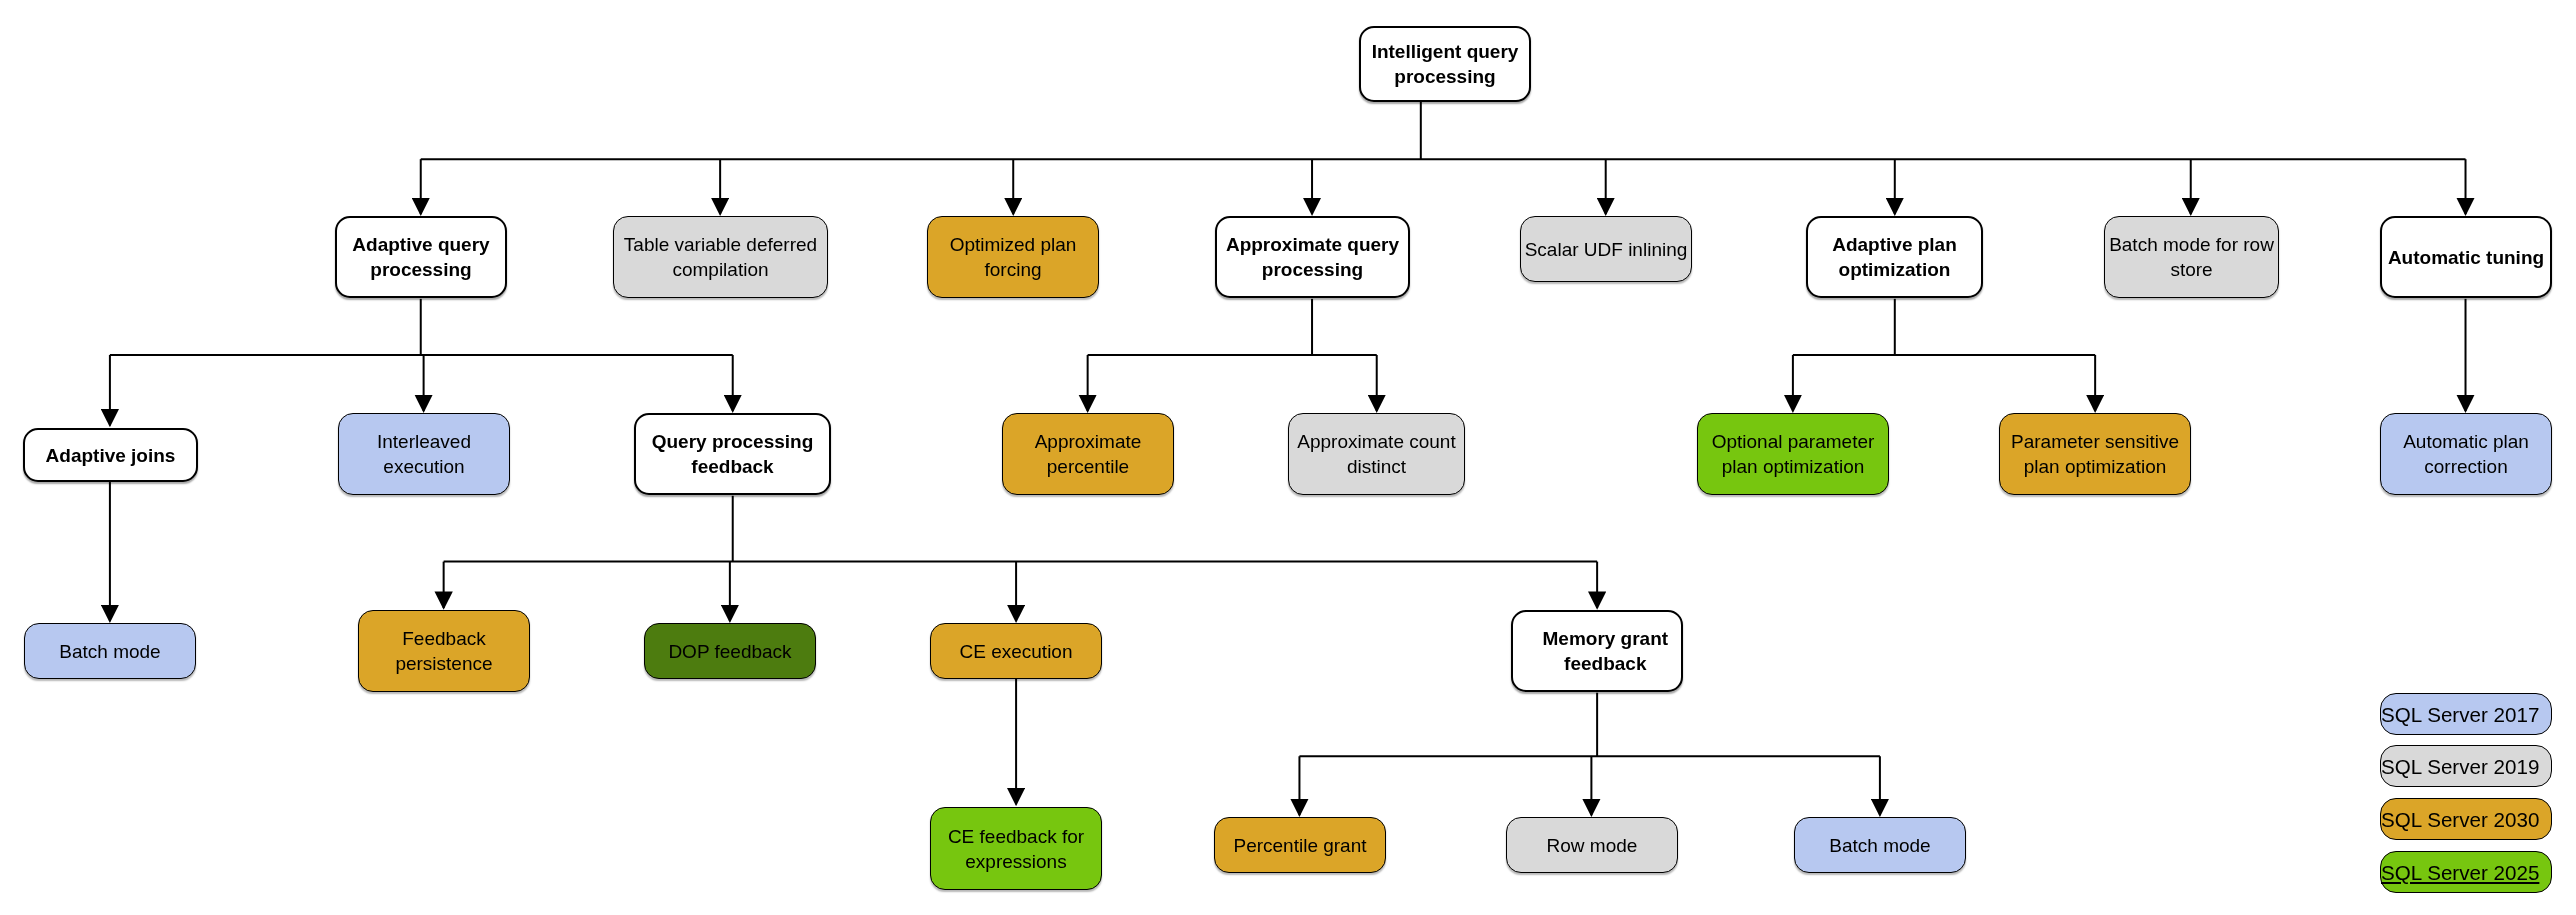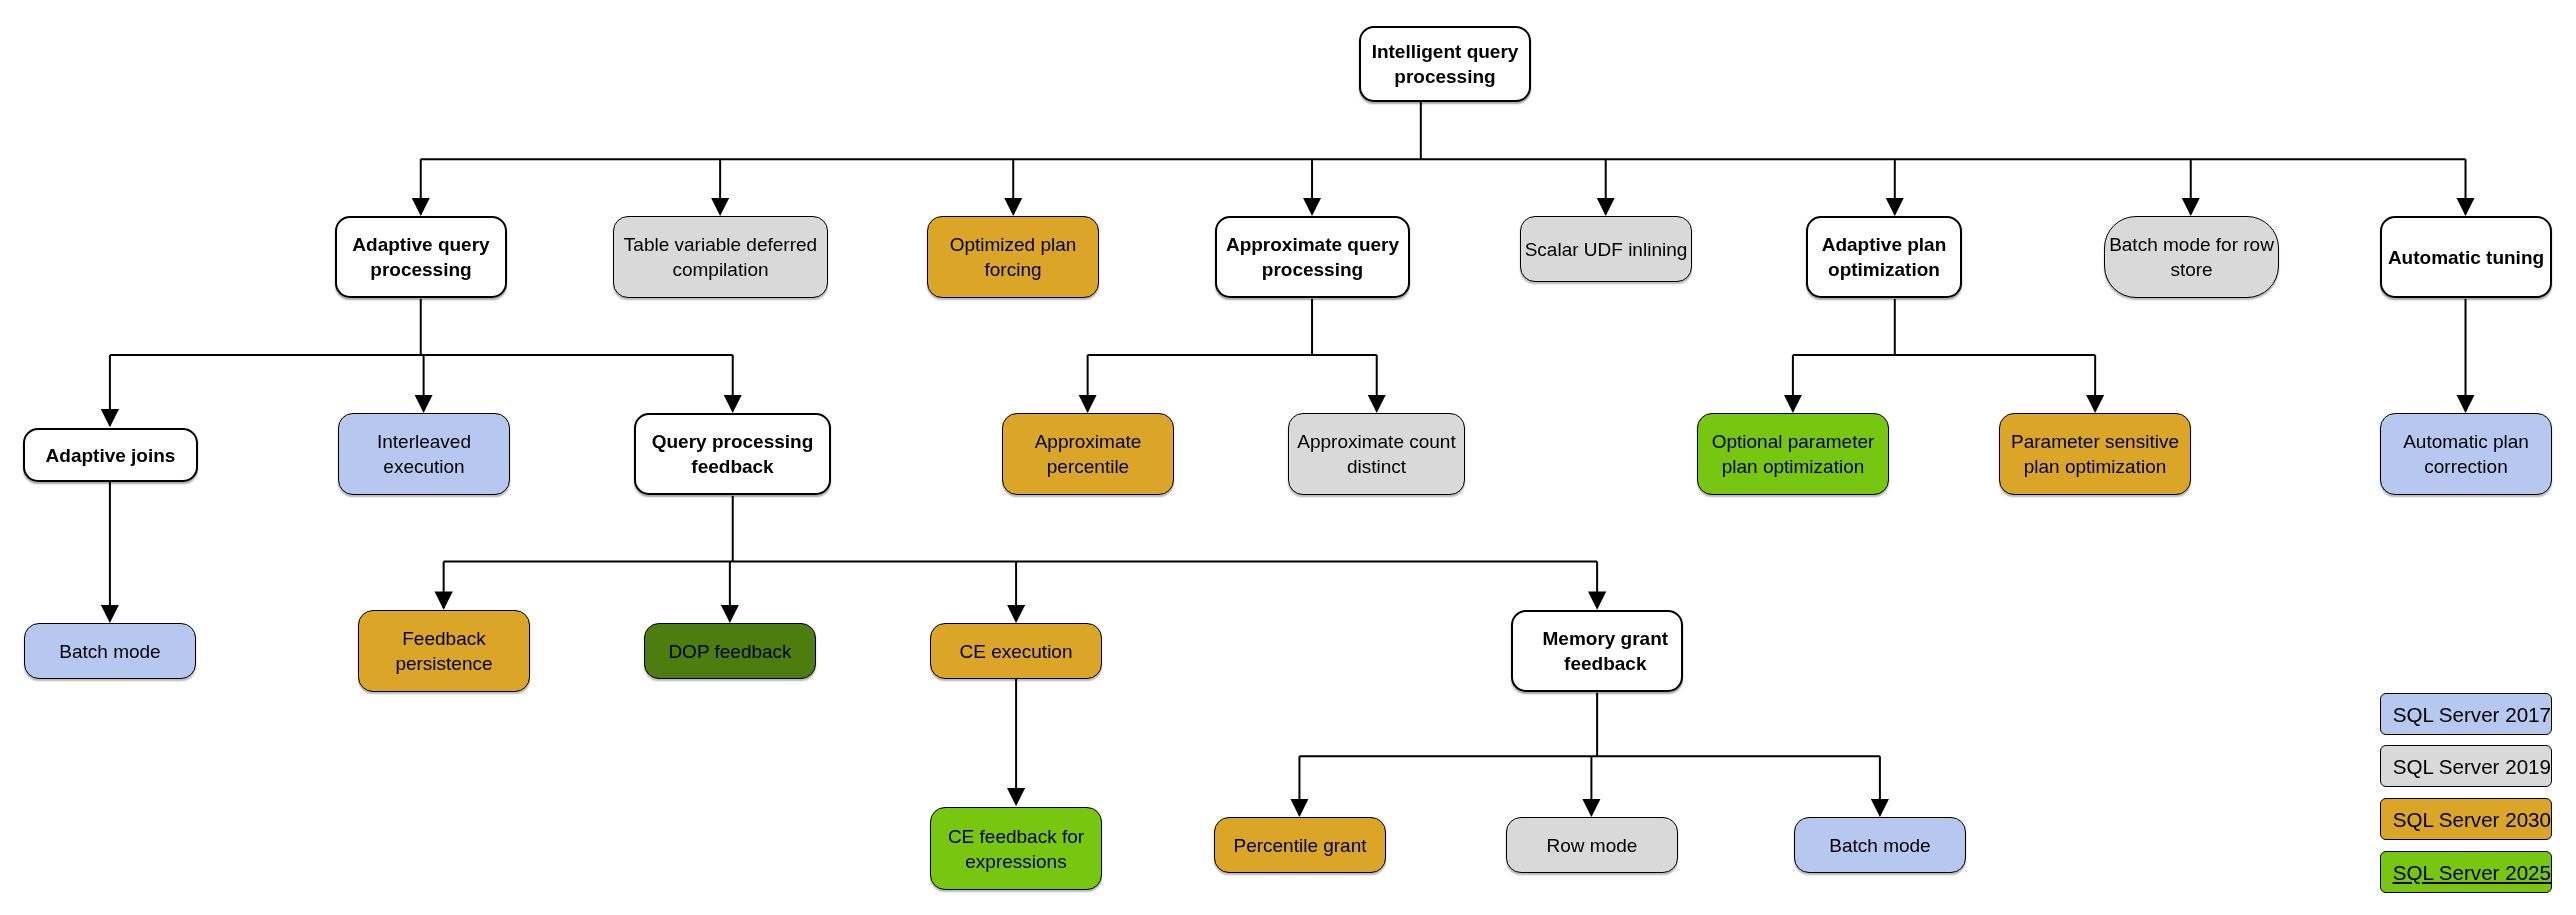--- a/index.html
+++ b/index.html
@@ -13,22 +13,22 @@
     position:absolute;box-sizing:border-box;
     border:1.7px solid #000;border-radius:15px;
     display:flex;align-items:center;justify-content:center;
     text-align:center;font-size:19px;line-height:25px;
     padding:0 3.4px;background:#fff;
     box-shadow:0 2.3px 1.7px -0.6px rgba(0,0,0,0.28);
   }
   .node.parent{font-weight:700;border-width:2.3px;box-shadow:0 2.3px 1.7px -0.6px rgba(0,0,0,0.35);}
   .legend-pill{
     position:absolute;box-sizing:border-box;
-    border:1.7px solid #000;border-radius:6px;
-    display:flex;align-items:center;justify-content:flex-end;
+    border:1.7px solid #000;border-radius:16px;
+    display:flex;align-items:center;justify-content:flex-start;
     text-align:center;font-size:20.6px;line-height:23px;
   }
 </style>
 </head>
 <body>
 
 <div class="stage">
 
   <svg class="connectors" viewBox="0 0 4500 1600" xmlns="http://www.w3.org/2000/svg">
     <defs>
@@ -98,24 +98,24 @@
   </div>
   <div class="node" style="left: 927px; top: 216px; width: 172px; height: 82px; background-color: rgb(219, 165, 40);">
     <span>Optimized plan forcing</span>
   </div>
   <div class="node parent" style="left: 1215px; top: 216px; width: 195px; height: 82px; background-color: rgb(255, 255, 255);">
     <span>Approximate query processing</span>
   </div>
   <div class="node" style="left: 1520px; top: 216px; width: 172px; height: 66px; background-color: rgb(217, 217, 217);">
     <span>Scalar UDF inlining</span>
   </div>
-  <div class="node parent" style="left: 1806px; top: 216px; width: 156px; height: 82px; background-color: rgb(255, 255, 255);">
+  <div class="node parent" style="left: 1806px; top: 216px; width: 177px; height: 82px; background-color: rgb(255, 255, 255);">
     <span>Adaptive plan optimization</span>
   </div>
-  <div class="node" style="left: 2104px; top: 216px; width: 175px; height: 82px; background-color: rgb(217, 217, 217); border-radius: 32px;">
+  <div class="node" style="left: 2104px; top: 216px; width: 175px; height: 82px; background-color: rgb(217, 217, 217);">
     <span>Batch mode for row store</span>
   </div>
   <div class="node parent" style="left: 2380px; top: 216px; width: 172px; height: 82px; background-color: rgb(255, 255, 255);">
     <span>Automatic tuning</span>
   </div>
 
   <div class="node parent" style="left: 23px; top: 428px; width: 175px; height: 54px; background-color: rgb(255, 255, 255);">
     <span>Adaptive joins</span>
   </div>
   <div class="node" style="left: 338px; top: 413px; width: 172px; height: 82px; background-color: rgb(183, 200, 240);">

